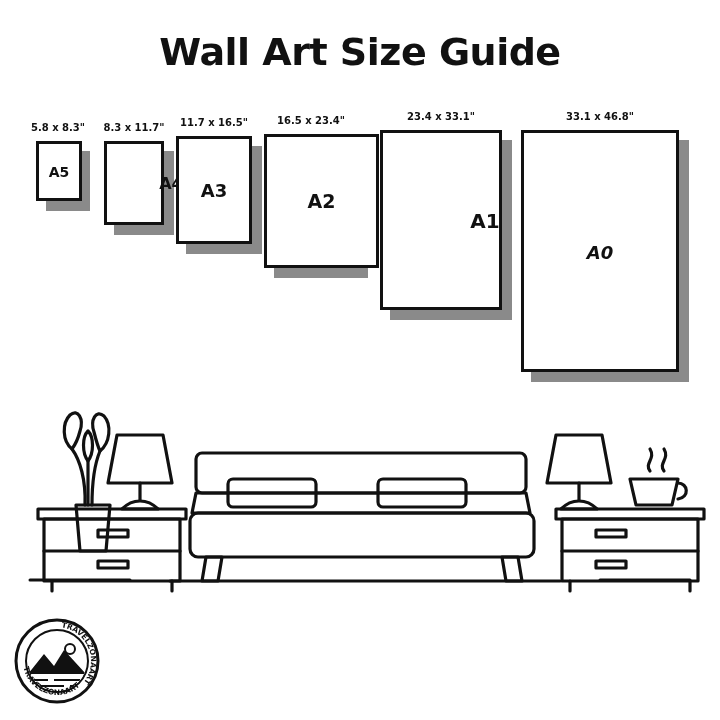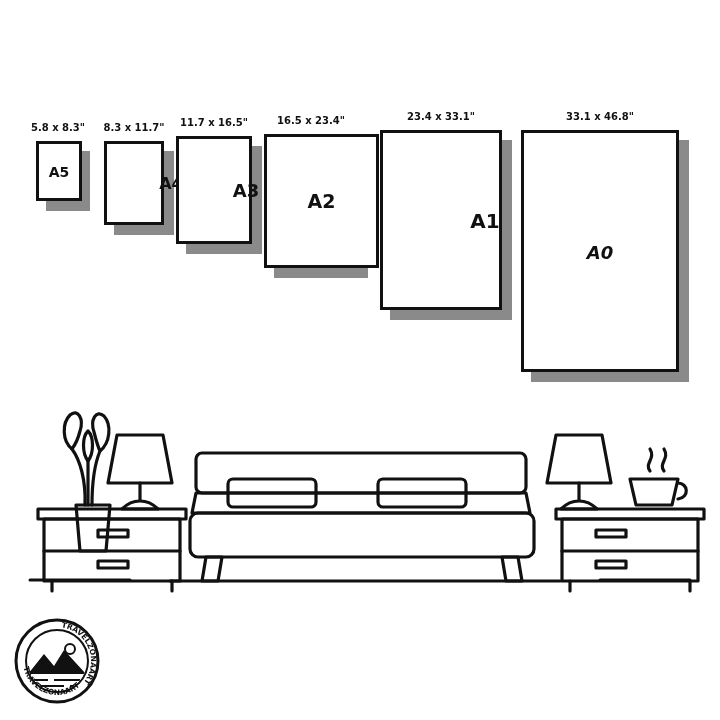--- a/index.html
+++ b/index.html
@@ -95,41 +95,42 @@
     font-size: 26px;
     letter-spacing: 0.3px;
     color: #111111;
   }
 </style>
 </head>
 <body>
 
 <div id="page">
 
+  <div id="title">Wall Art Size Guide</div>
 
   <div id="frames">
       <div class="frame-group" style="left: 0px; top: 0px;">
         <div class="frame-dim" style="left: 26px; top: 122px; width: 64px;">5.8 x 8.3"</div>
         <div class="frame-shadow" style="left: 46px; top: 151px; width: 44px; height: 60px; background: rgb(138, 138, 138);"></div>
         <div class="frame-box" style="left: 36px; top: 141px; width: 46px; height: 60px; border-color: rgb(17, 17, 17);">
           <div class="frame-label" style="font-size: 14px; top: 19.92px;">A5</div>
         </div>
       </div>
       <div class="frame-group" style="left: 0px; top: 0px;">
         <div class="frame-dim" style="left: 94px; top: 122px; width: 80px;">8.3 x 11.7"</div>
         <div class="frame-shadow" style="left: 114px; top: 151px; width: 60px; height: 84px; background: rgb(138, 138, 138);"></div>
         <div class="frame-box" style="left: 104px; top: 141px; width: 60px; height: 84px; border-color: rgb(17, 17, 17);">
           <div class="frame-label" style="font-size: 16px; top: 30.48px; padding-left: 37px;">A4</div>
         </div>
       </div>
       <div class="frame-group" style="left: 0px; top: 0px;">
         <div class="frame-dim" style="left: 166px; top: 117px; width: 96px;">11.7 x 16.5"</div>
         <div class="frame-shadow" style="left: 186px; top: 146px; width: 76px; height: 108px; background: rgb(138, 138, 138);"></div>
         <div class="frame-box" style="left: 176px; top: 136px; width: 76px; height: 108px; border-color: rgb(17, 17, 17);">
-          <div class="frame-label" style="font-size: 18px; top: 41.04px; padding-left: 32px;">A3</div>
+          <div class="frame-label" style="font-size: 18px; top: 41.04px;">A3</div>
         </div>
       </div>
       <div class="frame-group" style="left: 0px; top: 0px;">
         <div class="frame-dim" style="left: 254px; top: 115px; width: 114px;">16.5 x 23.4"</div>
         <div class="frame-shadow" style="left: 274px; top: 144px; width: 94px; height: 134px; background: rgb(138, 138, 138);"></div>
         <div class="frame-box" style="left: 264px; top: 134px; width: 115px; height: 134px; border-color: rgb(17, 17, 17);">
           <div class="frame-label" style="font-size: 19px; top: 53.32px;">A2</div>
         </div>
       </div>
       <div class="frame-group" style="left: 0px; top: 0px;">

